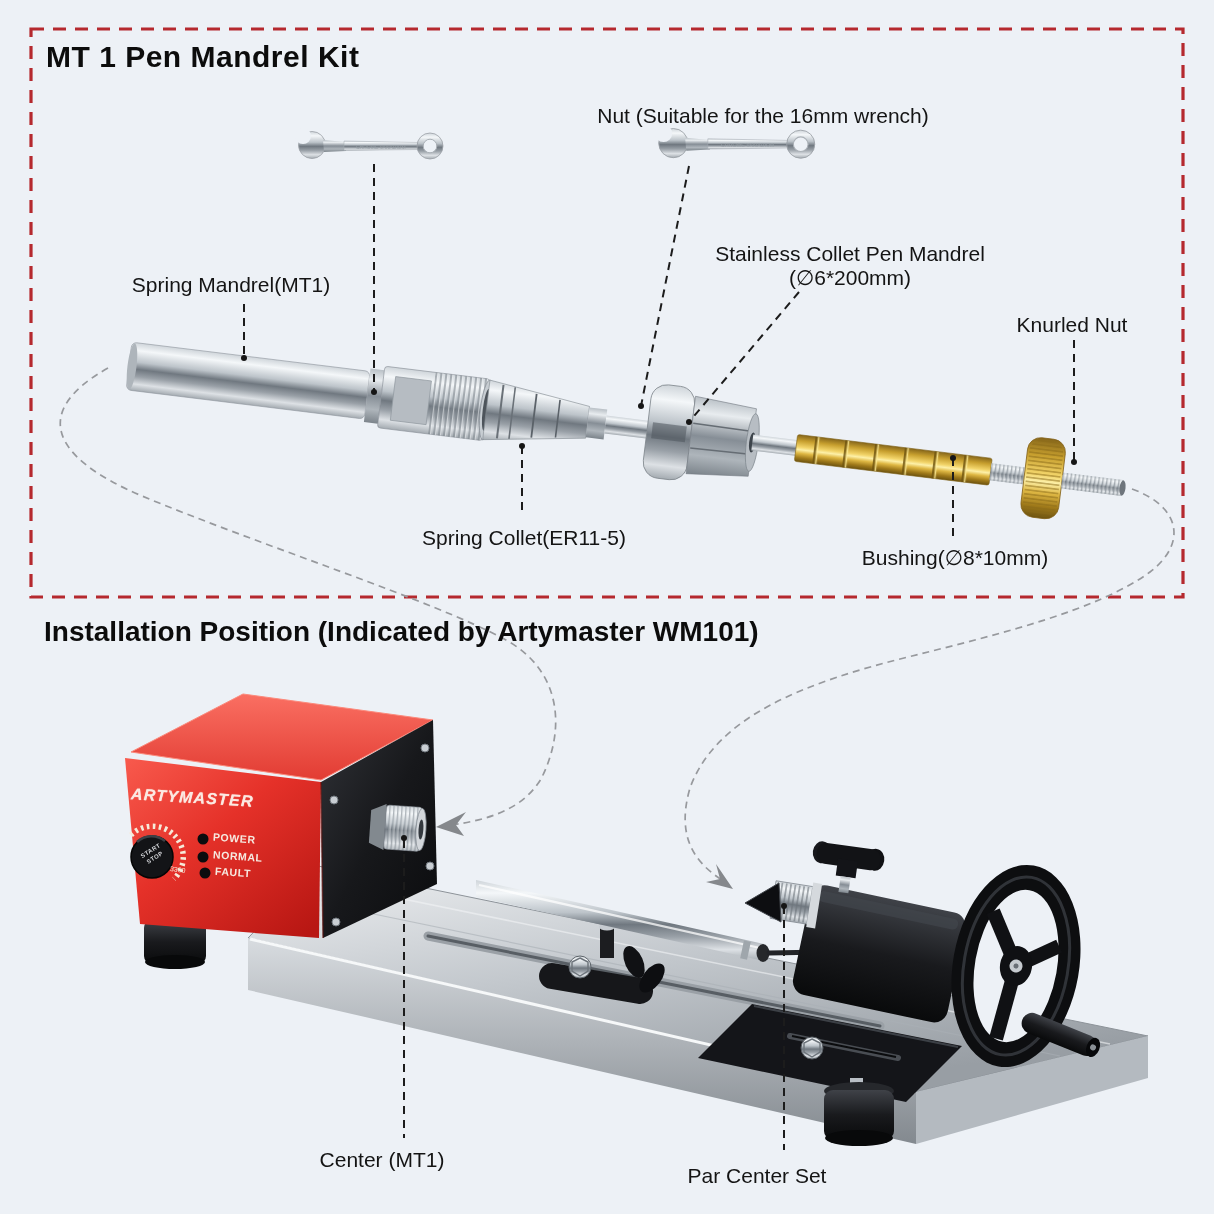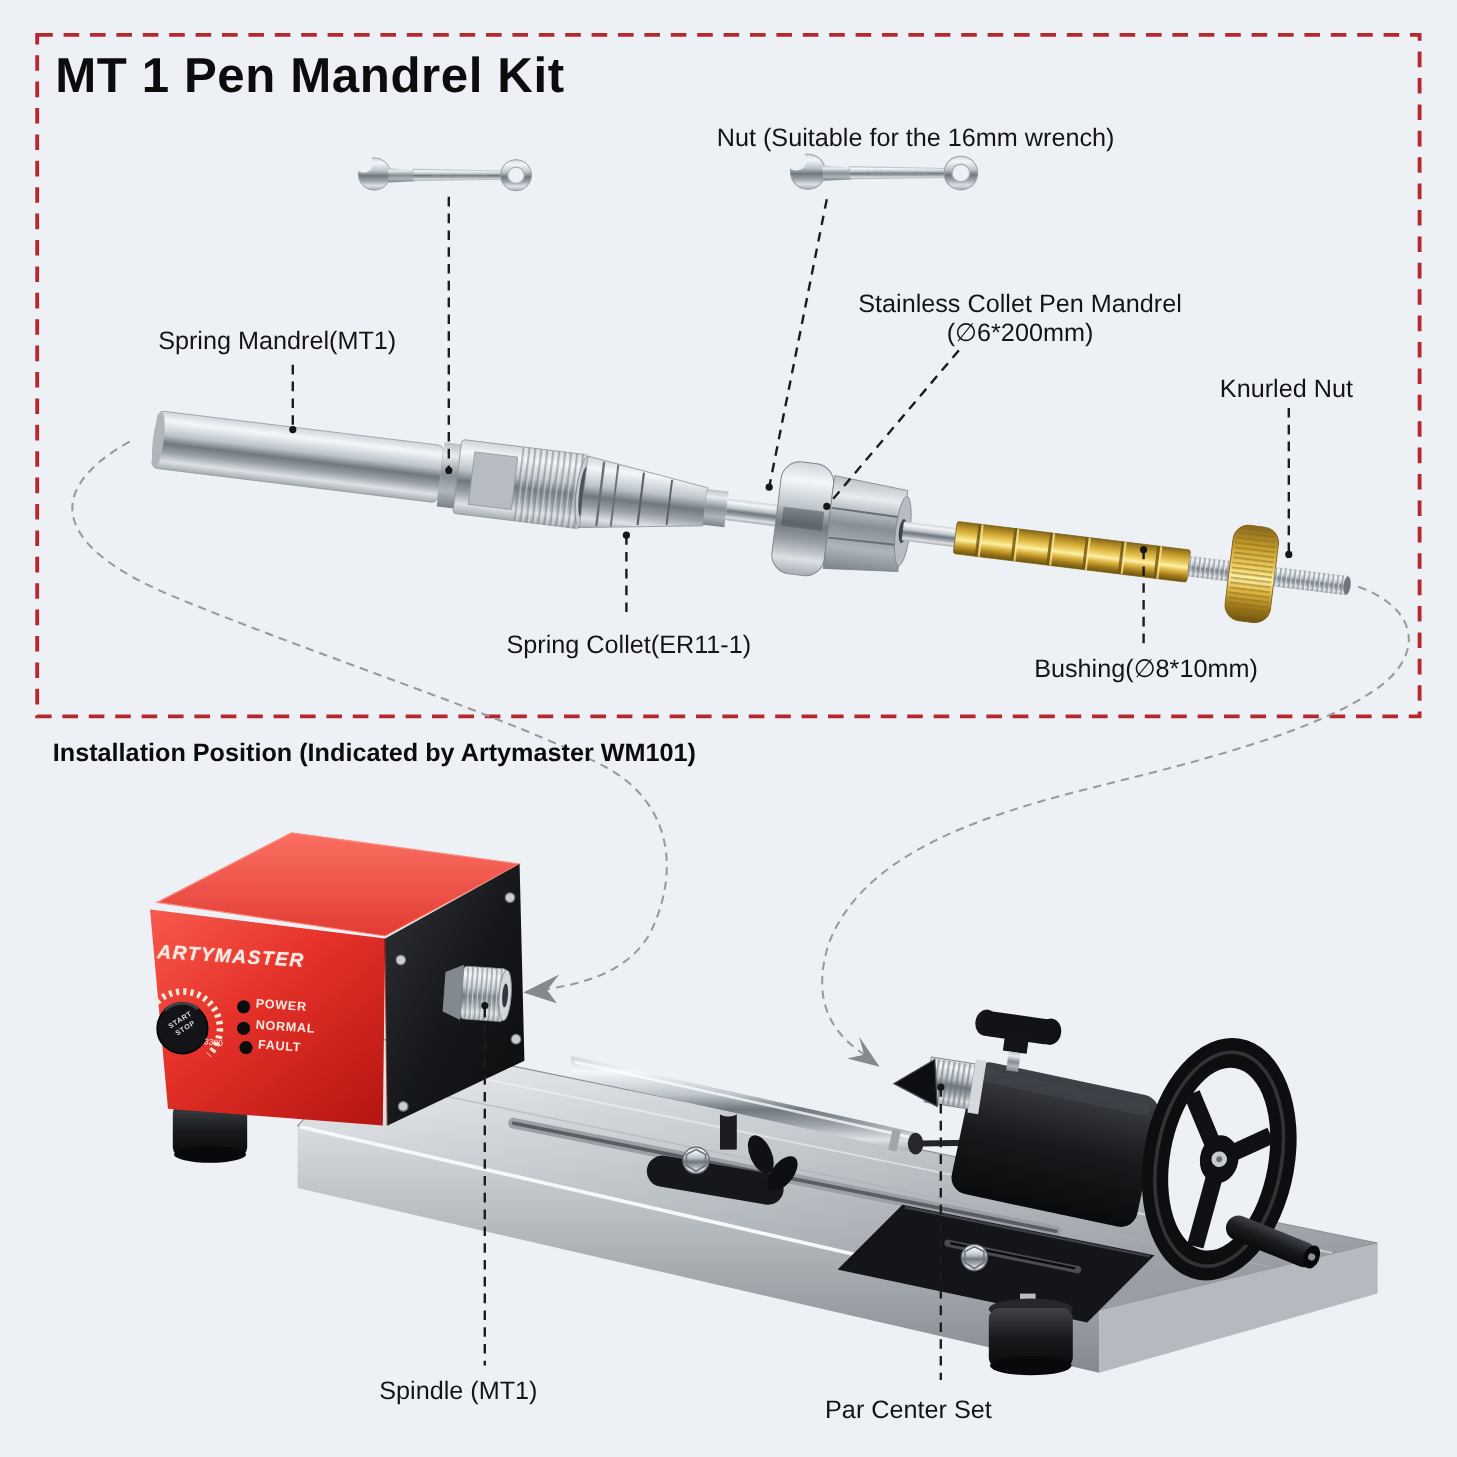--- a/index.html
+++ b/index.html
@@ -1,21 +1,21 @@
 <!DOCTYPE html>
 <html><head>
 <meta charset="utf-8">
 <style>
   html,body{margin:0;padding:0;}
   body{width:1214px;height:1214px;background:#edf1f6;font-family:"Liberation Sans",sans-serif;}
   #stage{position:relative;width:1214px;height:1214px;overflow:hidden;}
   #gfx{position:absolute;left:0;top:0;}
   .lbl{position:absolute;font-size:21px;color:#141414;white-space:nowrap;transform:translateX(-50%);line-height:1.15;}
-  .title1{position:absolute;font-size:41px;font-weight:700;color:#0c0c0c;white-space:nowrap;letter-spacing:.5px;}
-  .title2{position:absolute;font-size:21px;font-weight:700;color:#0c0c0c;white-space:nowrap;}
+  .title1{position:absolute;font-size:30px;font-weight:700;color:#0c0c0c;white-space:nowrap;letter-spacing:.5px;}
+  .title2{position:absolute;font-size:28px;font-weight:700;color:#0c0c0c;white-space:nowrap;}
   .brand{position:absolute;left:131px;top:789px;font-size:16px;font-weight:700;font-style:italic;color:#fbe9e2;letter-spacing:1.2px;transform:rotate(3.5deg);text-shadow:0 0 1px #ffd9cf;}
   .ind{position:absolute;font-size:10.5px;font-weight:700;color:#f6e9e0;letter-spacing:.6px;transform:rotate(4deg);}
   .knobtxt{position:absolute;left:138px;top:847px;width:30px;text-align:center;font-size:6px;font-weight:700;color:#d8dade;transform:rotate(-32deg);line-height:1.25;letter-spacing:.5px;}
   .rpm{position:absolute;left:170px;top:866px;font-size:7px;color:#f6e9d8;transform:rotate(8deg);}
 </style>
 </head>
 <body>
 
 <div id="stage">
 
@@ -319,26 +319,26 @@
   </g>
 </svg>
 
 <div class="title1" style="left:46px;top:40px;">MT 1 Pen Mandrel Kit</div>
 
 <div class="lbl" style="left:743px;top:104px;margin-left:20px;">Nut (Suitable for the 16mm wrench)</div>
 <div class="lbl" style="left:231px;top:273px;">Spring Mandrel(MT1)</div>
 <div class="lbl" style="left:850px;top:242px;">Stainless Collet Pen Mandrel</div>
 <div class="lbl" style="left:850px;top:266px;">(∅6*200mm)</div>
 <div class="lbl" style="left:1072px;top:313px;">Knurled Nut</div>
-<div class="lbl" style="left:524px;top:526px;">Spring Collet(ER11-1)</div>
+<div class="lbl" style="left:524px;top:526px;">Spring Collet(ER11-5)</div>
 <div class="lbl" style="left:955px;top:546px;">Bushing(∅8*10mm)</div>
 
 <div class="title2" style="left:44px;top:616px;">Installation Position (Indicated by Artymaster WM101)</div>
 
-<div class="lbl" style="left:382px;top:1148px;">Spindle (MT1)</div>
+<div class="lbl" style="left:382px;top:1148px;">Center (MT1)</div>
 <div class="lbl" style="left:757px;top:1164px;">Par Center Set</div>
 
 <div class="brand">ARTYMASTER</div>
 <div class="knobtxt">
   <div>START</div>
   <div>STOP</div>
 </div>
 <div class="rpm">3300</div>
 <div class="ind" style="left:213px;top:832px;">POWER</div>
 <div class="ind" style="left:213px;top:850px;">NORMAL</div>

